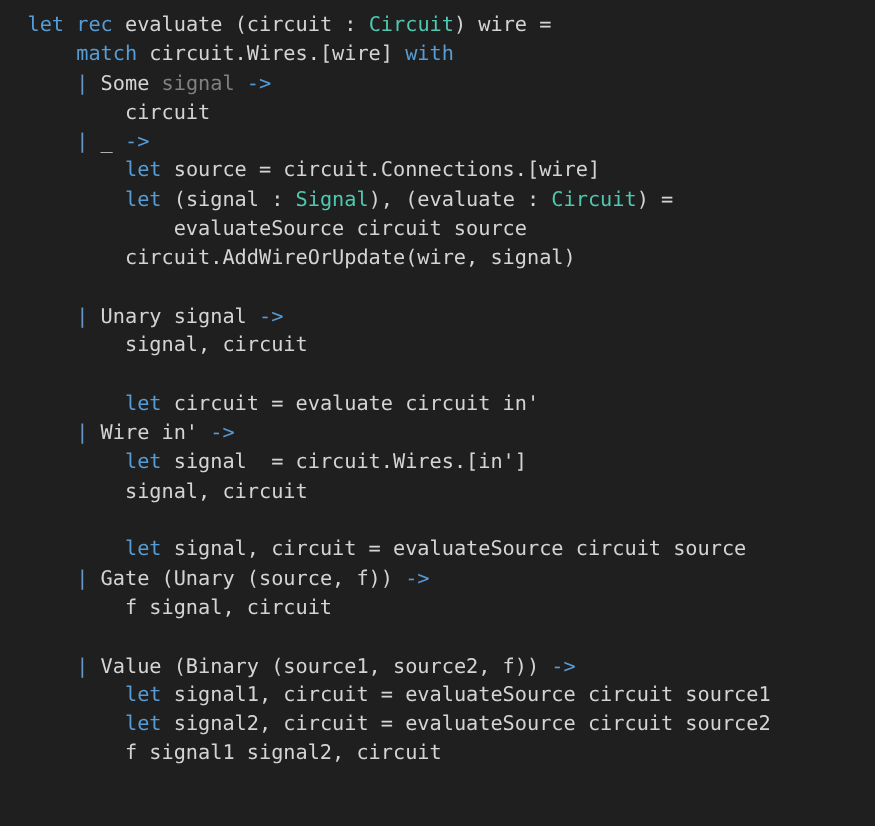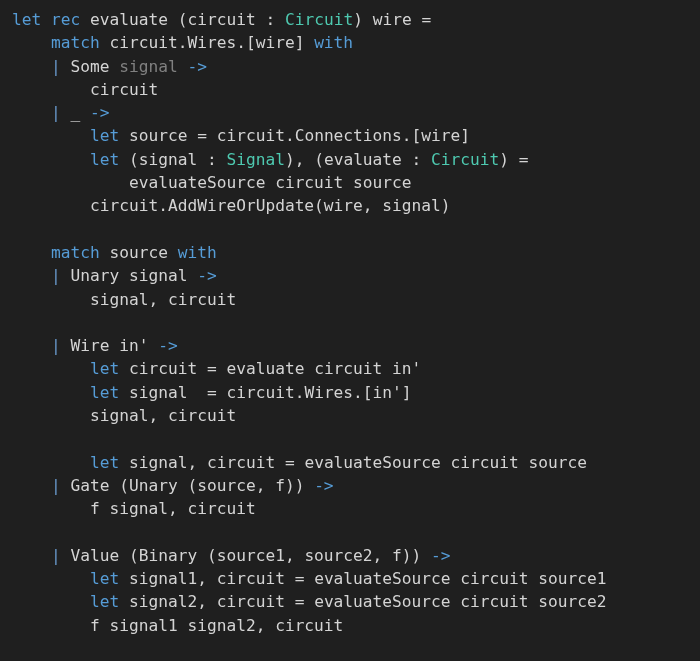--- a/index.html
+++ b/index.html
@@ -17,21 +17,21 @@
   #code-editor {
     width: 700px;
     height: 661px;
     background: #1f1f1f;
     box-sizing: border-box;
     padding: 8px 0 0 0;
     position: relative;
   }
   .code-lines {
     display: block;
-    padding-left: 12px;
+    padding-left: 22px;
   }
   .code-line {
     height: 23.3px;
     line-height: 23.3px;
     font-size: 16.2px;
     letter-spacing: 0px;
     white-space: pre;
     color: #d4d4d4;
     font-family: "DejaVu Sans Mono", "Liberation Mono", monospace;
   }
@@ -51,26 +51,25 @@
       <div class="code-line"><span class="tok kw">let</span><span class="tok plain"> </span><span class="tok kw">rec</span><span class="tok plain"> evaluate (circuit : </span><span class="tok type">Circuit</span><span class="tok plain">) wire =</span></div>
       <div class="code-line"><span class="tok plain">    </span><span class="tok kw">match</span><span class="tok plain"> circuit.Wires.[wire] </span><span class="tok kw">with</span></div>
       <div class="code-line"><span class="tok plain">    </span><span class="tok pipe">|</span><span class="tok plain"> Some </span><span class="tok dim">signal</span><span class="tok plain"> </span><span class="tok arrow">-&gt;</span></div>
       <div class="code-line"><span class="tok plain">        circuit</span></div>
       <div class="code-line"><span class="tok plain">    </span><span class="tok pipe">|</span><span class="tok plain"> _ </span><span class="tok arrow">-&gt;</span></div>
       <div class="code-line"><span class="tok plain">        </span><span class="tok kw">let</span><span class="tok plain"> source = circuit.Connections.[wire]</span></div>
       <div class="code-line"><span class="tok plain">        </span><span class="tok kw">let</span><span class="tok plain"> (signal : </span><span class="tok type">Signal</span><span class="tok plain">), (evaluate : </span><span class="tok type">Circuit</span><span class="tok plain">) =</span></div>
       <div class="code-line"><span class="tok plain">            evaluateSource circuit source</span></div>
       <div class="code-line"><span class="tok plain">        circuit.AddWireOrUpdate(wire, signal)</span></div>
       <div class="code-line">&nbsp;</div>
-      <div class="code-line"><span class="tok plain">    </span><span class="tok kw">match</span><span class="tok plain"> source </span><span class="tok kw">with</span></div>
       <div class="code-line"><span class="tok plain">    </span><span class="tok pipe">|</span><span class="tok plain"> Unary signal </span><span class="tok arrow">-&gt;</span></div>
       <div class="code-line"><span class="tok plain">        signal, circuit</span></div>
       <div class="code-line">&nbsp;</div>
+      <div class="code-line"><span class="tok plain">        </span><span class="tok kw">let</span><span class="tok plain"> circuit = evaluate circuit in'</span></div>
       <div class="code-line"><span class="tok plain">    </span><span class="tok pipe">|</span><span class="tok plain"> Wire in' </span><span class="tok arrow">-&gt;</span></div>
-      <div class="code-line"><span class="tok plain">        </span><span class="tok kw">let</span><span class="tok plain"> circuit = evaluate circuit in'</span></div>
       <div class="code-line"><span class="tok plain">        </span><span class="tok kw">let</span><span class="tok plain"> signal  = circuit.Wires.[in']</span></div>
       <div class="code-line"><span class="tok plain">        signal, circuit</span></div>
       <div class="code-line">&nbsp;</div>
       <div class="code-line"><span class="tok plain">        </span><span class="tok kw">let</span><span class="tok plain"> signal, circuit = evaluateSource circuit source</span></div>
       <div class="code-line"><span class="tok plain">    </span><span class="tok pipe">|</span><span class="tok plain"> Gate (Unary (source, f)) </span><span class="tok arrow">-&gt;</span></div>
       <div class="code-line"><span class="tok plain">        f signal, circuit</span></div>
       <div class="code-line">&nbsp;</div>
       <div class="code-line"><span class="tok plain">    </span><span class="tok pipe">|</span><span class="tok plain"> Value (Binary (source1, source2, f)) </span><span class="tok arrow">-&gt;</span></div>
       <div class="code-line"><span class="tok plain">        </span><span class="tok kw">let</span><span class="tok plain"> signal1, circuit = evaluateSource circuit source1</span></div>
       <div class="code-line"><span class="tok plain">        </span><span class="tok kw">let</span><span class="tok plain"> signal2, circuit = evaluateSource circuit source2</span></div>

